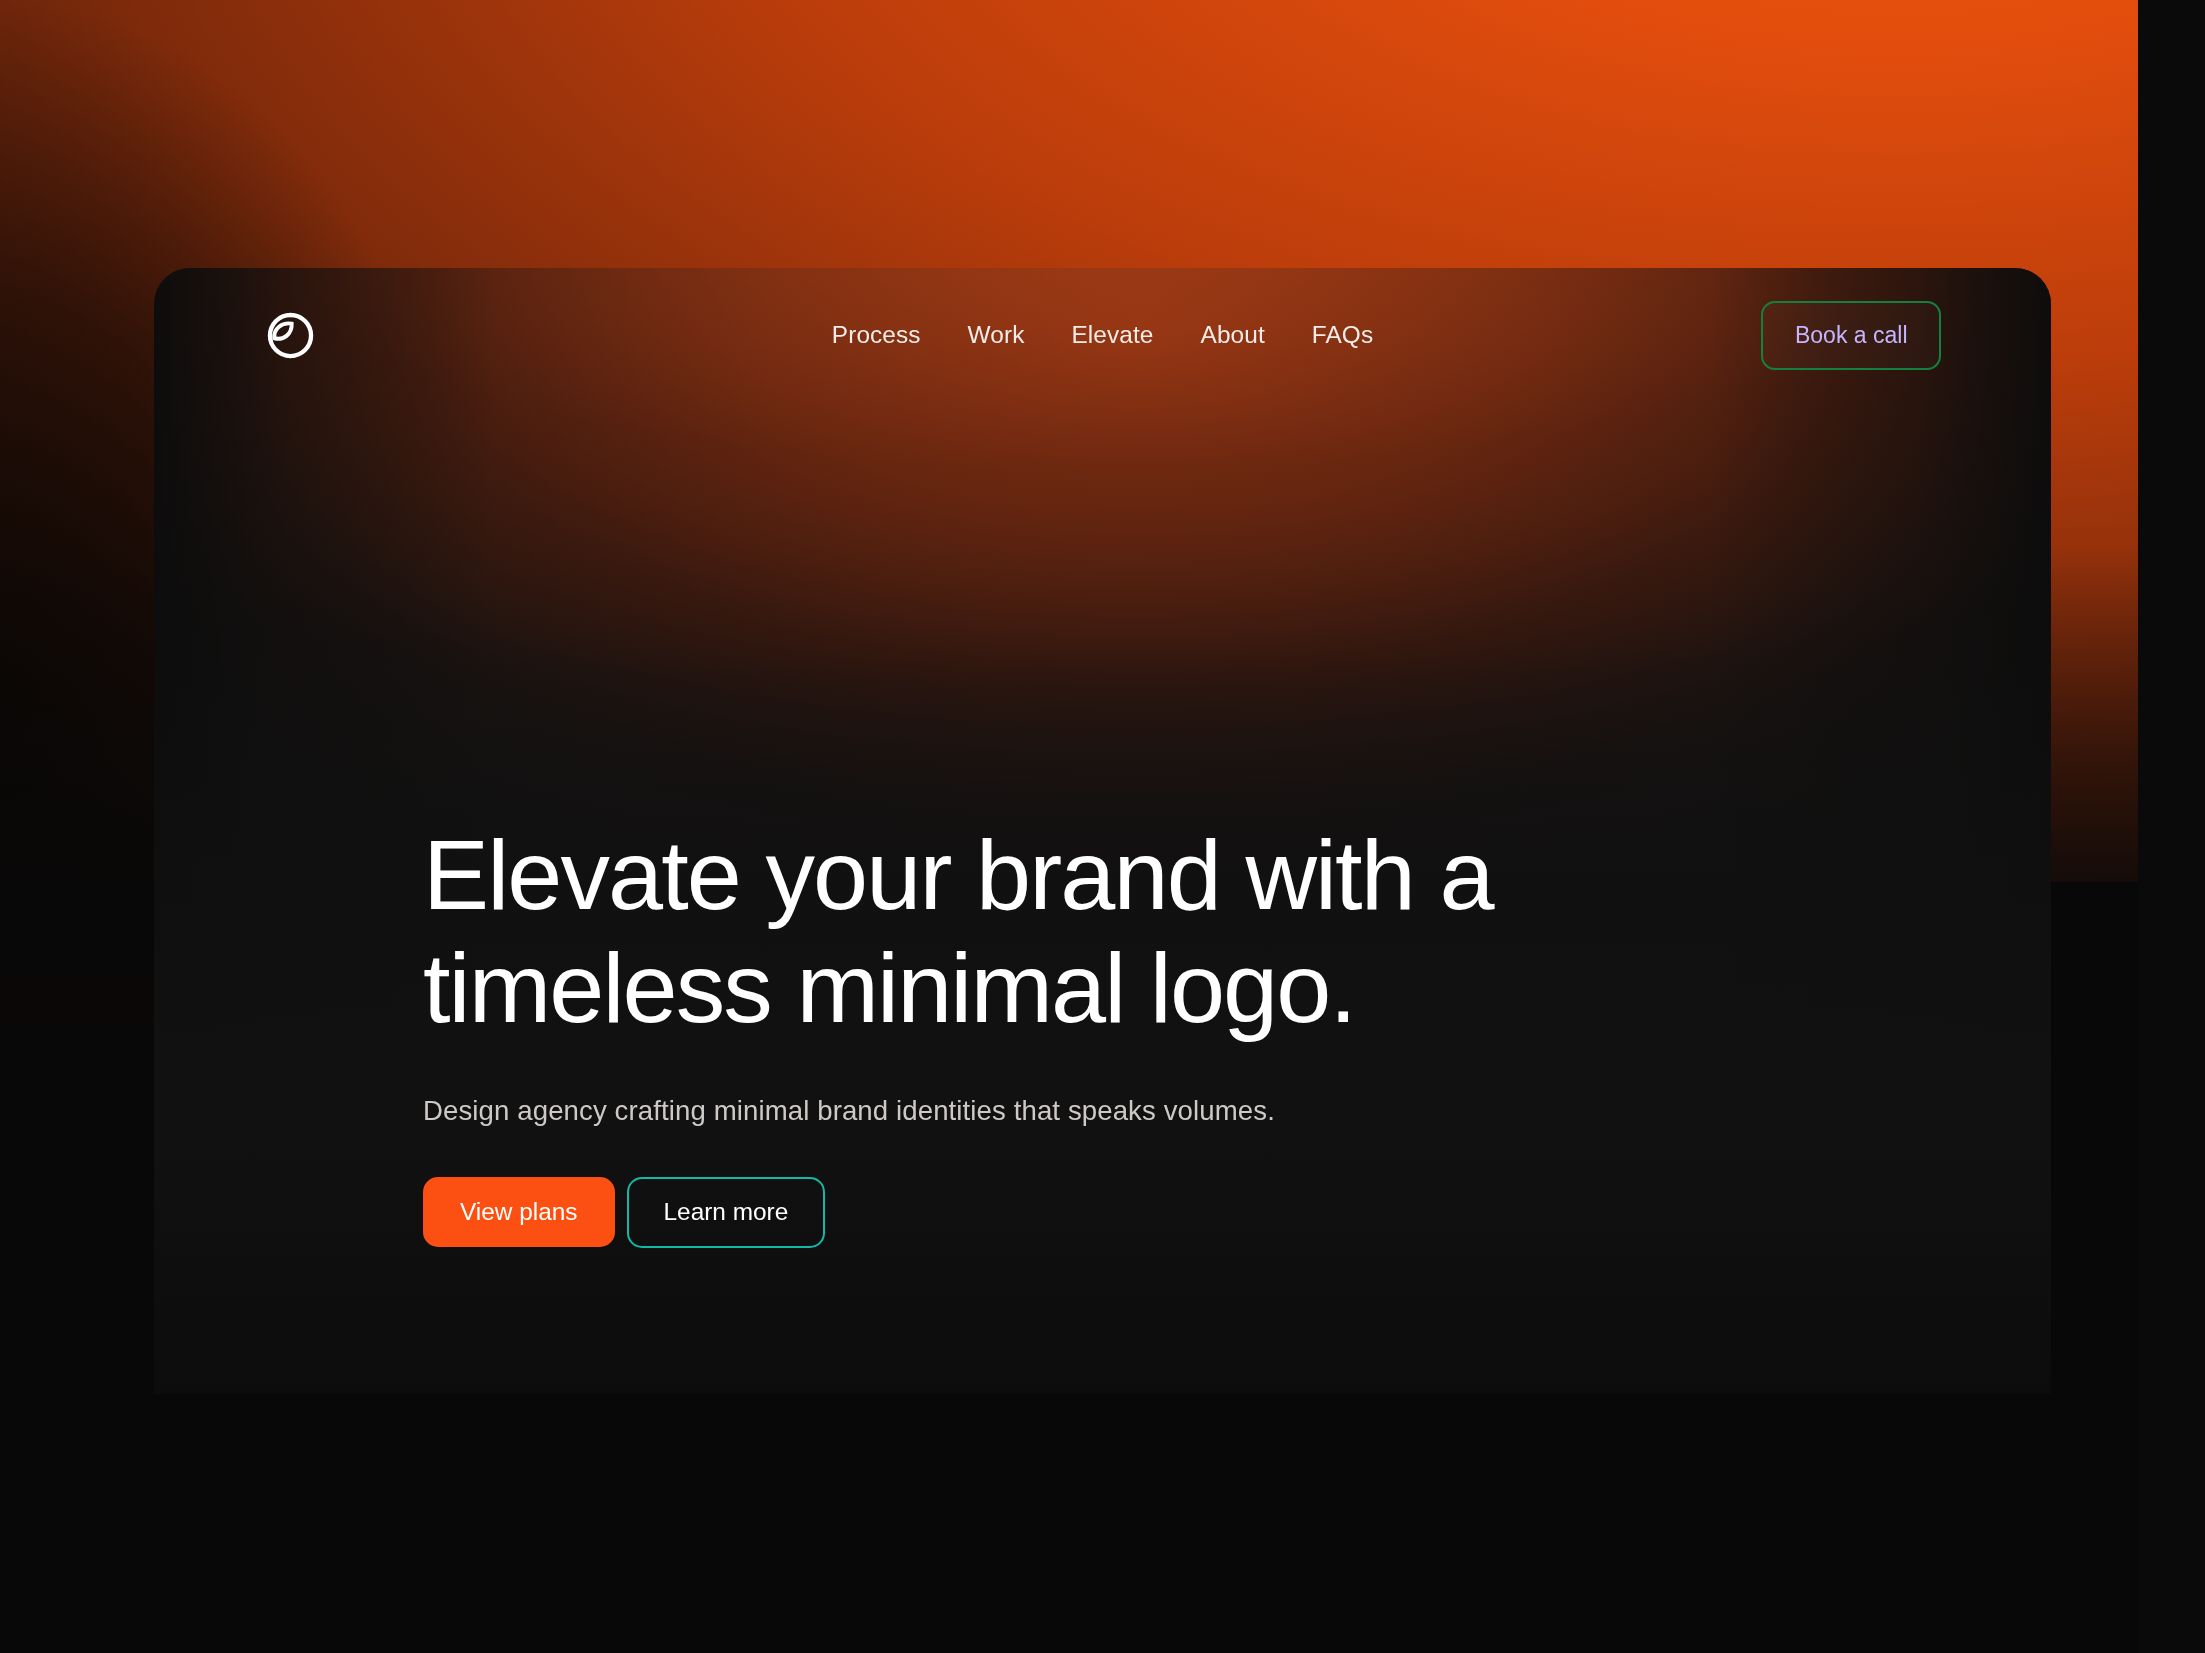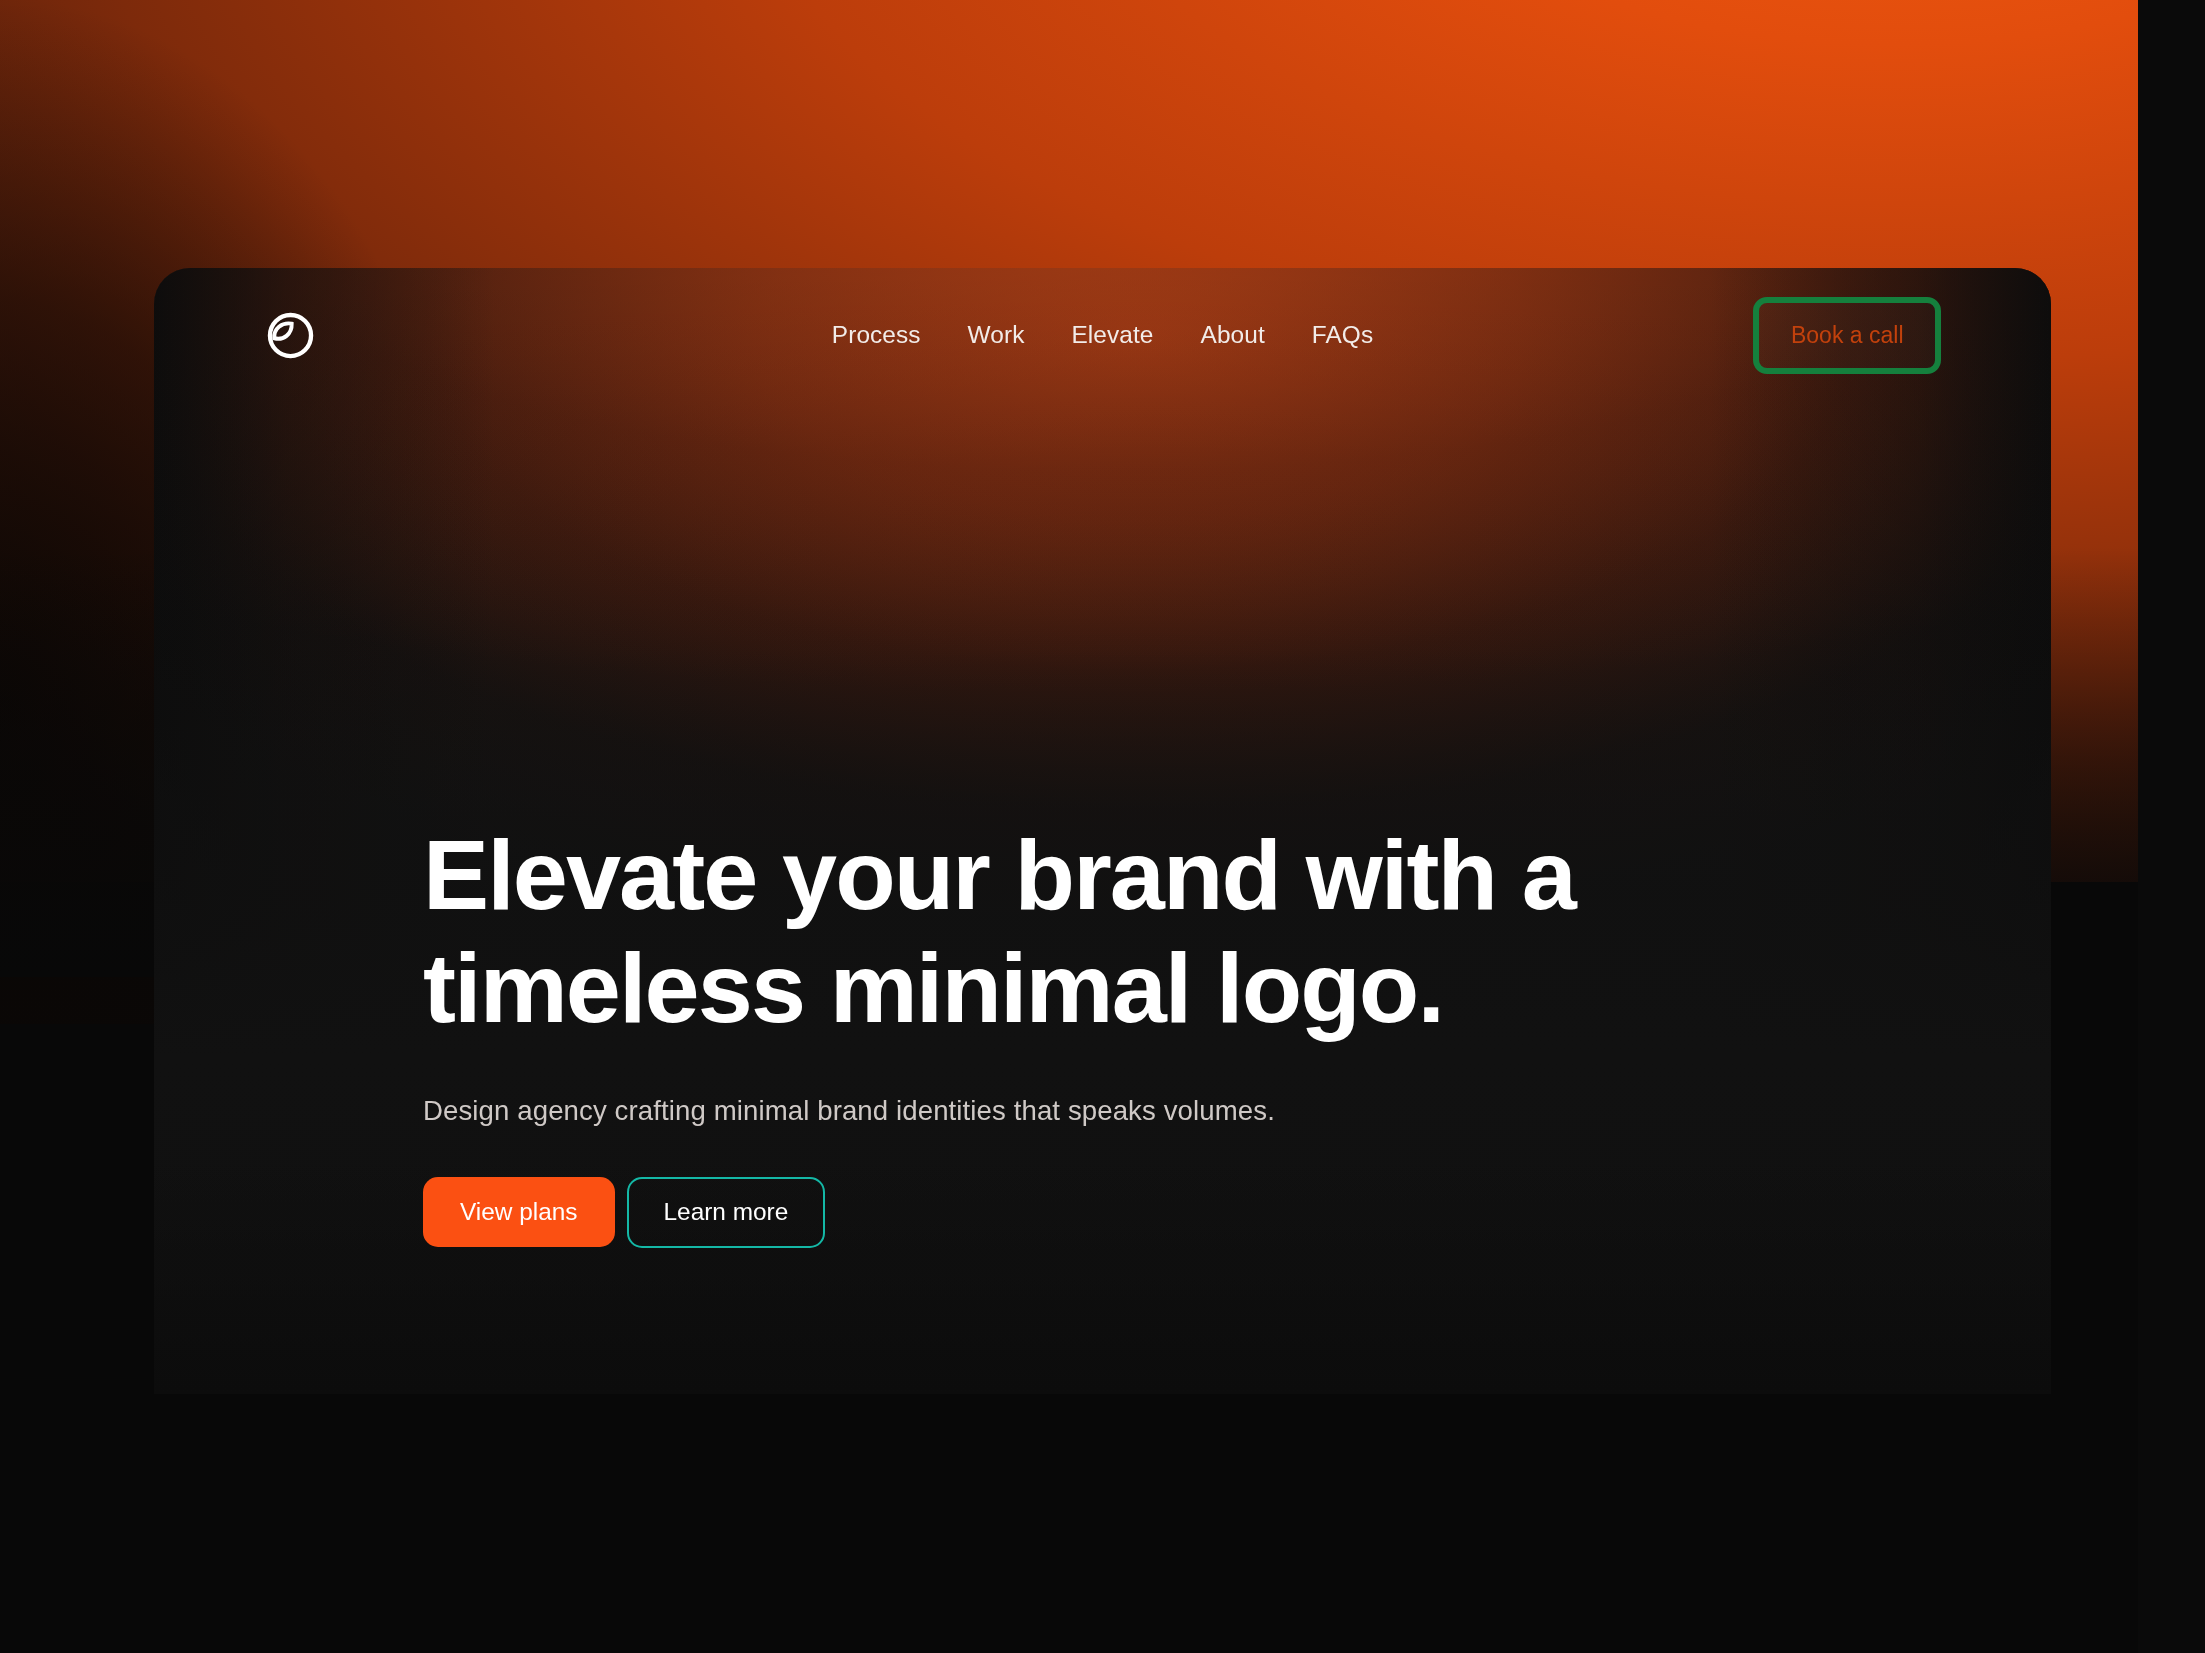--- a/index.html
+++ b/index.html
@@ -85,43 +85,43 @@
   .nav-link {
     color:#f2ece9;
     font-size:24.4px;
     letter-spacing:0.1px;
     text-decoration:none;
     white-space:nowrap;
   }
 
   #book-a-call {
     margin-left:auto;
-    border:6px solid #15803d;
+    border:2px solid #15803d;
     border-radius:14px;
-    color:#c2410c;
+    color:#c4b5fd;
     font-size:23px;
     padding:19px 31.5px;
     background:rgba(255,255,255,0.02);
     white-space:nowrap;
     cursor:pointer;
     font-family:inherit;
   }
 
   
   #hero-body {
     position:absolute;
     left:269px; top:551px;
     width:1496px;
   }
 
   #hero-headline {
     color:#ffffff;
     font-size:99px;
     line-height:1.14;
-    font-weight:700;
+    font-weight:400;
     letter-spacing:-1.9px;
     max-width:1339px;
   }
 
   #hero-subtitle {
     margin-top:50px;
     color:#cfc9c6;
     font-size:27.6px;
     letter-spacing:0.1px;
   }

